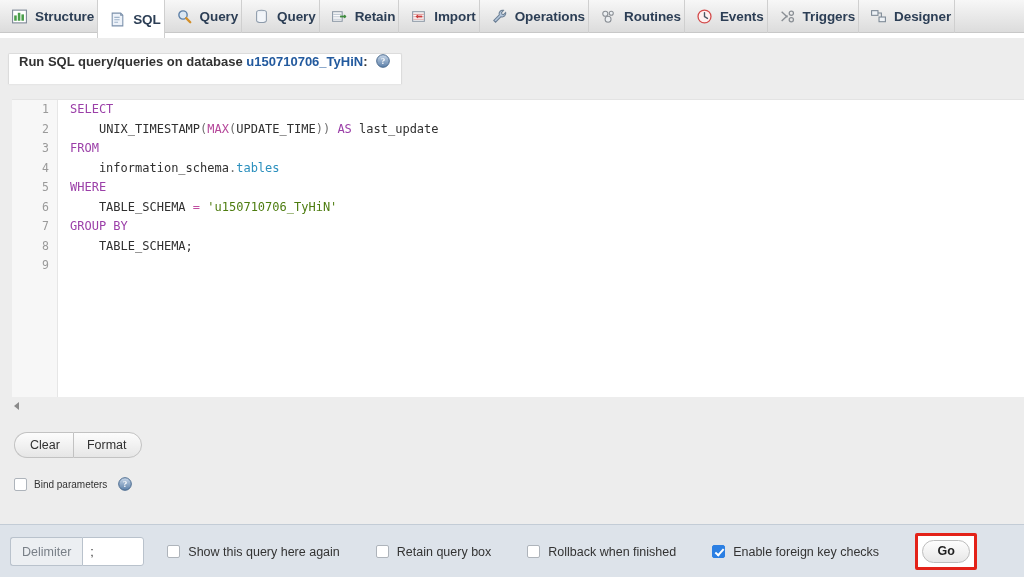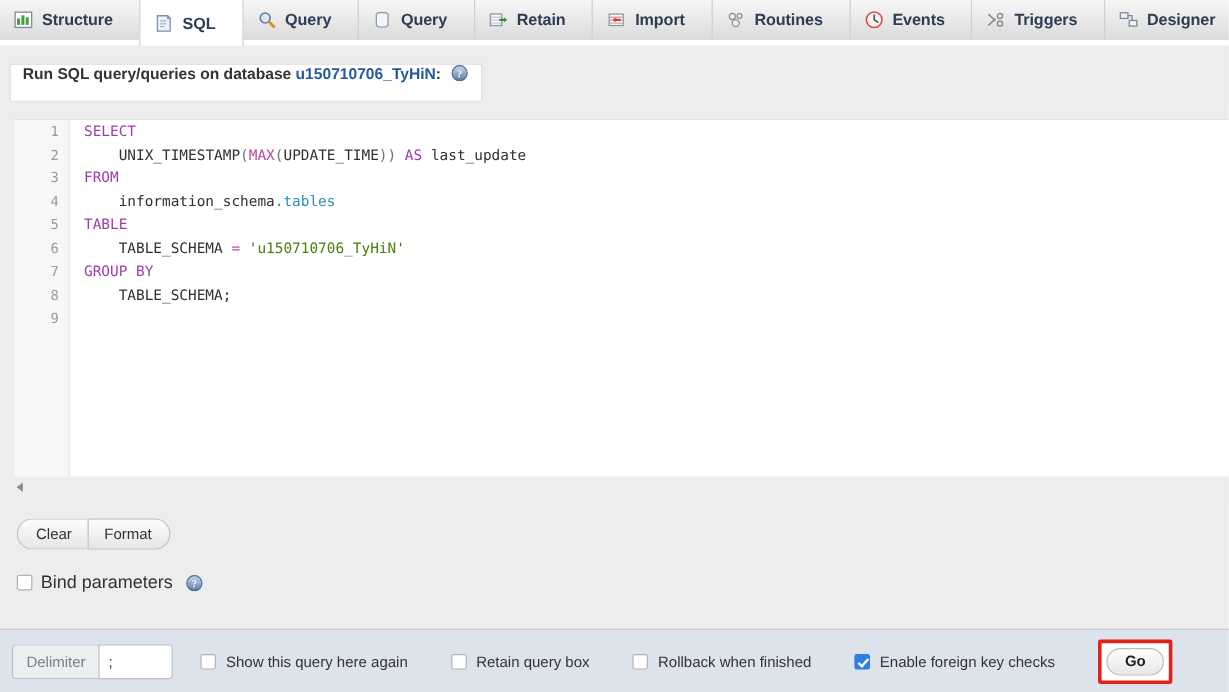--- a/index.html
+++ b/index.html
@@ -33,21 +33,21 @@
   }
   .tabs {
     position: absolute; left: 0; top: 0;
     height: 38px;
     display: flex; align-items: stretch;
   }
   .tab {
     position: relative;
     display: flex; align-items: center;
     gap: 7px;
-    padding: 0 22px 0 11px;
+    padding: 0 3px 0 11px;
     height: 33px;
     border-right: 1px solid #cfcfcf;
     color: #2c3e55;
     font-size: 13.5px;
     font-weight: bold;
     letter-spacing: -0.1px;
     white-space: nowrap;
     cursor: pointer;
     background: transparent;
   }
@@ -203,21 +203,21 @@
   .cbx.checked::after {
     content: "";
     position: absolute;
     left: 4px; top: 1px;
     width: 3px; height: 7px;
     border: solid #ffffff;
     border-width: 0 2px 2px 0;
     transform: rotate(42deg);
   }
   .bind-label {
-    font-size: 15px;
+    font-size: 10px;
     color: #333333;
     cursor: pointer;
   }
 
   
   .bottombar {
     position: absolute; left: 0; top: 524px;
     width: 1024px; height: 53px;
     background: #dde3ea;
     border-top: 1px solid #c3ccd6;
@@ -333,20 +333,26 @@
           <span>Retain</span>
         </div>
         <div class="tab">
           <span class="tab-ico"><svg viewBox="0 0 16 16" width="17" height="17">
               <rect x="2.5" y="3.5" width="11" height="9" fill="#fbfbfb" stroke="#8a96a4"></rect>
         <path d="M3 6h10M3 8.3h10M3 10.6h10" stroke="#e0a4a4"></path>
         <path d="M11.5 8H6.2" stroke="#cc3b3b" stroke-width="1.7"></path>
         <path d="M7.6 6.1L5.2 8l2.4 1.9z" fill="#cc3b3b"></path>
             </svg></span>
           <span>Import</span>
+        </div>
+        <div class="tab">
+          <span class="tab-ico"><svg viewBox="0 0 16 16" width="17" height="17">
+              <path d="M11.8 2.2a3.3 3.3 0 0 0-4 4.3L2.6 11.7l1.7 1.7 5.2-5.2a3.3 3.3 0 0 0 4.3-4l-2 2-1.5-.4-.4-1.5z" fill="#b4c7dd" stroke="#6c7f94"></path>
+            </svg></span>
+          <span>Operations</span>
         </div>
         <div class="tab">
           <span class="tab-ico"><svg viewBox="0 0 16 16" width="17" height="17">
               <circle cx="5" cy="5.4" r="2.4" fill="#eceff2" stroke="#8a8f95"></circle>
         <circle cx="10.6" cy="5" r="1.9" fill="#eceff2" stroke="#8a8f95"></circle>
         <circle cx="7.6" cy="10.6" r="2.8" fill="#eceff2" stroke="#8a8f95"></circle>
             </svg></span>
           <span>Routines</span>
         </div>
         <div class="tab">
@@ -403,21 +409,21 @@
         <div class="gutter-num">6</div>
         <div class="gutter-num">7</div>
         <div class="gutter-num">8</div>
         <div class="gutter-num">9</div>
       </div>
     <div class="code" id="code">
         <div class="code-line"><span class="tk-kw">SELECT</span></div>
         <div class="code-line"><span class="tk-id">    </span><span class="tk-id">UNIX_TIMESTAMP</span><span class="tk-punc">(</span><span class="tk-fn">MAX</span><span class="tk-punc">(</span><span class="tk-id">UPDATE_TIME</span><span class="tk-punc">))</span><span class="tk-id"> </span><span class="tk-kw">AS</span><span class="tk-id"> last_update</span></div>
         <div class="code-line"><span class="tk-kw">FROM</span></div>
         <div class="code-line"><span class="tk-id">    information_schema</span><span class="tk-punc">.</span><span class="tk-col">tables</span></div>
-        <div class="code-line"><span class="tk-kw">TABLE</span></div>
+        <div class="code-line"><span class="tk-kw">WHERE</span></div>
         <div class="code-line"><span class="tk-id">    TABLE_SCHEMA </span><span class="tk-op">=</span><span class="tk-id"> </span><span class="tk-str">'u150710706_TyHiN'</span></div>
         <div class="code-line"><span class="tk-kw">GROUP BY</span></div>
         <div class="code-line"><span class="tk-id">    TABLE_SCHEMA;</span></div>
         <div class="code-line"><span class="tk-id"></span></div>
       </div>
   </div>
 
   <div class="resize-row">
     <div class="resize-handle"></div>
   </div>

